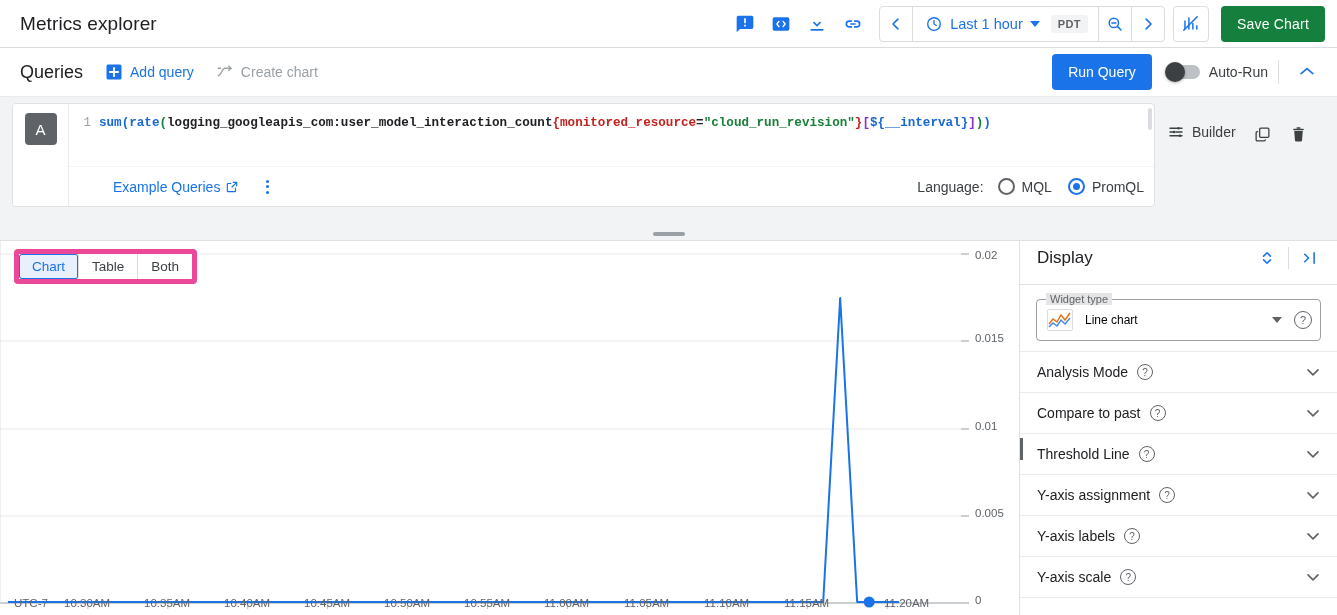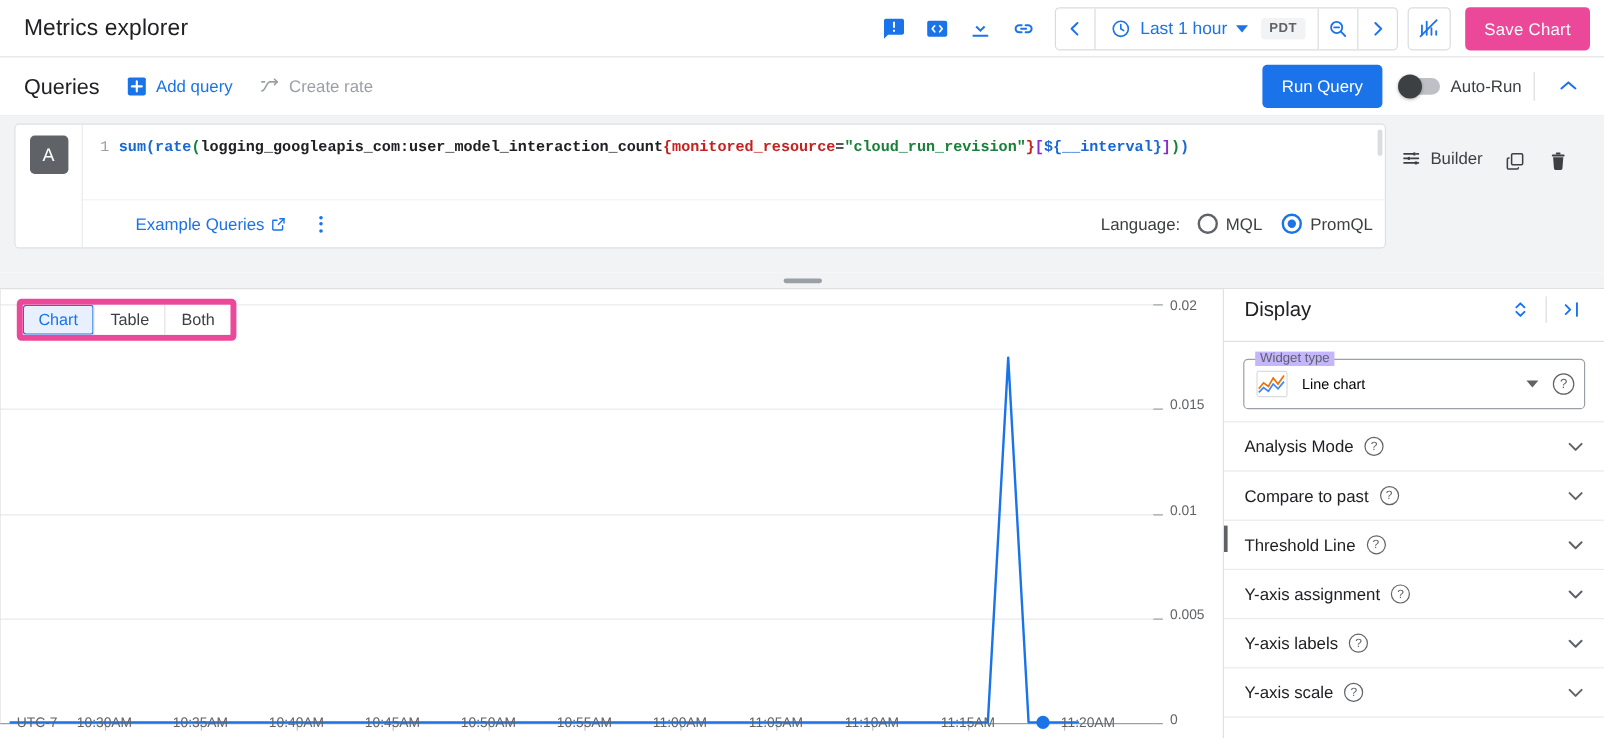--- a/index.html
+++ b/index.html
@@ -63,21 +63,21 @@
     letter-spacing: .4px;
     margin-left: 4px;
   }
   .single-box {
     border: 1px solid #dadce0; border-radius: 4px;
     width: 36px; height: 36px;
     display: flex; align-items: center; justify-content: center;
     margin-left: 8px; color: #1a73e8; cursor: pointer;
   }
   .save-chart {
-    background: #ec4899; color: #fff;
+    background: #15803d; color: #fff;
     border: none; border-radius: 4px;
     height: 36px; padding: 0 16px;
     font-size: 14px; font-weight: 500;
     font-family: inherit;
     margin-left: 12px; cursor: pointer;
     letter-spacing: .2px;
   }
 
   
   .queries-bar {
@@ -288,21 +288,21 @@
   .widget-field-wrap { padding: 14px 16px 10px 16px; }
   .widget-field {
     border: 1px solid #9aa0a6; border-radius: 4px;
     height: 42px; position: relative;
     display: flex; align-items: center;
     padding: 0 8px 0 10px;
     cursor: pointer;
   }
   .widget-legend {
     position: absolute; top: -7px; left: 9px;
-    background: #c4b5fd; padding: 0 4px;
+    background: #e5e5e5; padding: 0 4px;
     font-size: 11px; color: #5f6368;
   }
   .widget-thumb {
     width: 26px; height: 22px; flex: 0 0 26px;
     border: 1px solid #dadce0; border-radius: 2px;
     margin-right: 12px; overflow: hidden; background: #fff;
   }
   .widget-value { flex: 1 1 auto; font-size: 12px; color: #000000; }
   .caret {
     width: 0; height: 0;
@@ -423,21 +423,21 @@
       </svg>
     <span>Add query</span>
   </div>
 
   <div class="link-action disabled">
     <svg width="18" height="18" viewBox="0 0 24 24" fill="none" stroke="#9aa0a6" stroke-width="1.8">
         <path d="M3 17c4 0 5-10 9-10h8" stroke-linecap="round"></path>
         <path d="M17 4l3 3-3 3" stroke-linecap="round" stroke-linejoin="round"></path>
         <path d="M3 7h3" stroke-linecap="round"></path>
       </svg>
-    <span>Create rate</span>
+    <span>Create chart</span>
   </div>
 
   <div class="header-spacer"></div>
 
   <button class="run-query">Run Query</button>
 
   <div class="toggle-wrap">
     <div class="toggle"></div>
     <span class="toggle-label">Auto-Run</span>
   </div>

